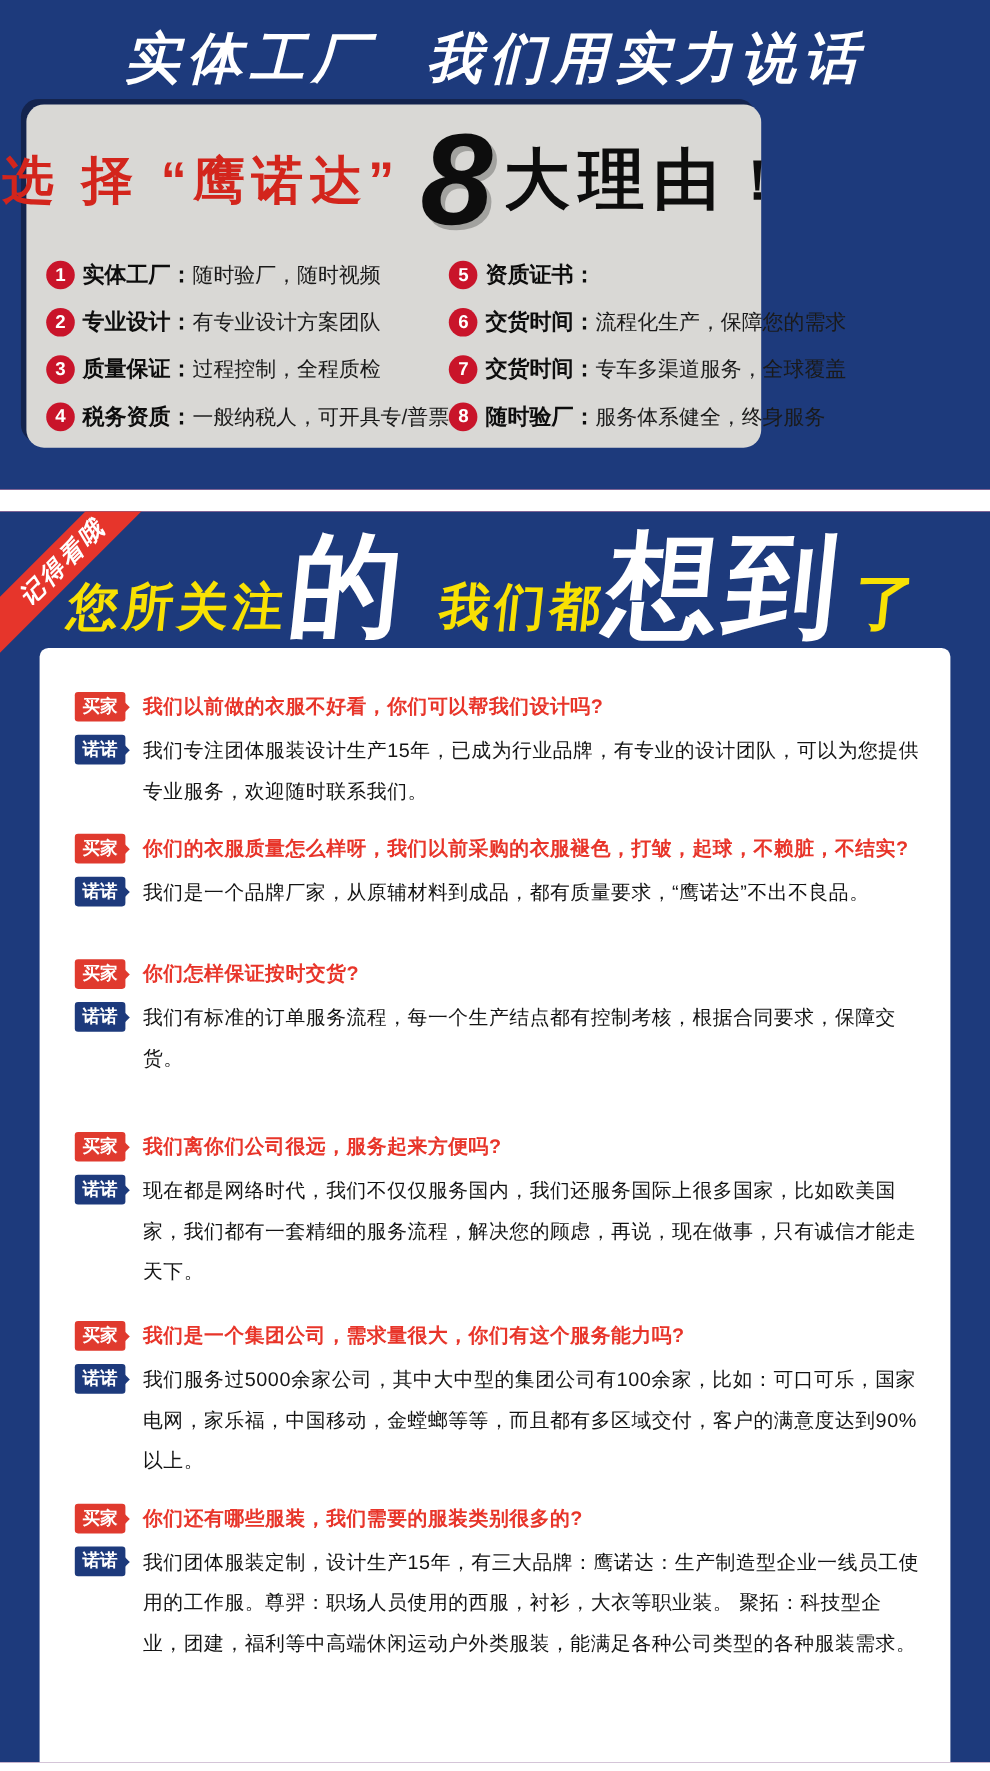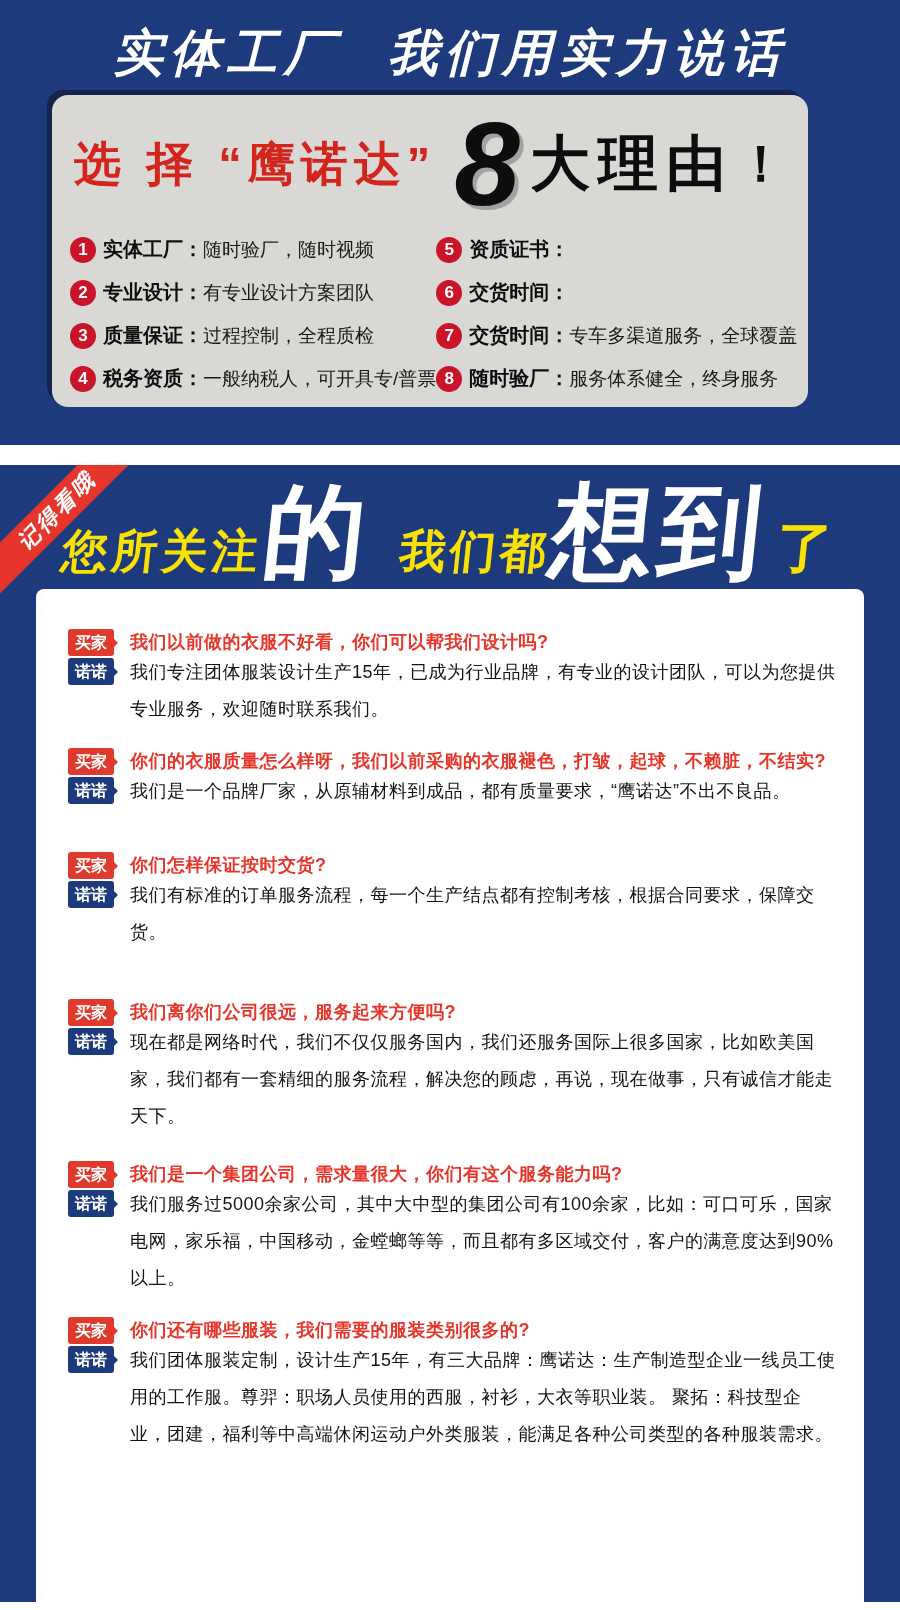--- a/index.html
+++ b/index.html
@@ -4,21 +4,21 @@
 <style>
   * { box-sizing: border-box; }
   html,body { margin:0; padding:0; background:#ffffff; }
   body { width:900px; font-family:"Liberation Sans","DejaVu Sans",sans-serif; }
   .page { position:relative; width:900px; height:1610px; background:#be185d; overflow:hidden; }
 
   
   .section-top { position:relative; width:900px; height:445px; background:#1d3a7c; }
   .headline1 { padding-top:20px; text-align:center; color:#ffffff; font-size:50px;
                font-weight:900; font-style:italic; letter-spacing:7px; word-spacing:26px; white-space:nowrap; }
-  .reasons-box { position:absolute; left:52px; top:95px; width:756px; height:312px;
+  .reasons-box { position:absolute; left:24px; top:95px; width:668px; height:312px;
                  background:#d9d8d5; border-radius:16px;
                  box-shadow:-5px -5px 0 rgba(12,18,40,0.55); padding:14px 0 0 0; }
   .box-title { display:flex; align-items:center; justify-content:center; height:110px; white-space:nowrap; }
   .box-title .t-red { color:#d3251c; font-size:47px; font-weight:900; letter-spacing:6px; }
   .box-title .t-big8 { color:#0d0d0d; font-size:118px; font-weight:900; font-style:italic;
                        line-height:1; margin:0 10px 0 18px; text-shadow:4px 4px 0 rgba(0,0,0,0.25); }
   .box-title .t-black { color:#0d0d0d; font-size:60px; font-weight:900; letter-spacing:8px; }
   .box-title .t-bang { color:#0d0d0d; font-size:50px; font-weight:900; margin-left:2px; }
   .reasons-cols { display:flex; padding:16px 10px 0 18px; }
   .reasons-col { display:flex; flex-direction:column; }
@@ -49,21 +49,21 @@
               background:#ffffff; border-radius:8px; padding:40px 28px 0 32px; overflow:hidden; }
   .qa-pair { margin-bottom:30px; }
   .qa-pair:nth-child(1){ margin-bottom:20px; }
   .qa-pair:nth-child(2){ margin-bottom:42px; }
   .qa-pair:nth-child(3){ margin-bottom:48px; }
   .qa-pair:nth-child(4){ margin-bottom:26px; }
   .qa-pair:nth-child(5){ margin-bottom:20px; }
   .qa-pair:nth-child(6){ margin-bottom:24px; }
   .qa-pair:nth-child(7){ margin-bottom:30px; }
   .qa-row { display:flex; align-items:flex-start; }
-  .qa-row.answer { margin-top:2px; }
+  .qa-row.answer { margin-top:12px; }
   .tag { position:relative; flex:0 0 auto; min-width:46px; text-align:center; color:#ffffff;
          font-size:16px; font-weight:bold; line-height:27px; padding:0 5px; border-radius:3px; margin-right:16px; }
   .tag::after { content:""; position:absolute; right:-10px; top:50%; margin-top:-6px;
                 border:6px solid transparent; }
   .tag-buyer { background:#e03a2e; } .tag-buyer::after { border-left-color:#e03a2e; }
   .tag-seller { background:#1d3a7c; } .tag-seller::after { border-left-color:#1d3a7c; }
   .q-text { color:#e8352a; font-size:18px; font-weight:bold; line-height:27px; letter-spacing:0.5px; }
   .a-text { color:#141414; font-size:18px; line-height:37px; letter-spacing:0.5px; margin-top:-4px; }
 
   .footer-note { margin-top:22px; text-align:center; color:#ffffff; font-size:34px;
@@ -110,20 +110,21 @@
           </div>
         </div>
         <div class="reasons-col right">
           <div class="reason-item">
             <span class="reason-badge">5</span>
             <span class="reason-label">资质证书：</span>
           </div>
           <div class="reason-item">
             <span class="reason-badge">6</span>
             <span class="reason-label">交货时间：</span>
+            <span class="reason-text">流程化生产，保障您的需求</span>
           </div>
           <div class="reason-item">
             <span class="reason-badge">7</span>
             <span class="reason-label">交货时间：</span>
             <span class="reason-text">专车多渠道服务，全球覆盖</span>
           </div>
           <div class="reason-item">
             <span class="reason-badge">8</span>
             <span class="reason-label">随时验厂：</span>
             <span class="reason-text">服务体系健全，终身服务</span>

